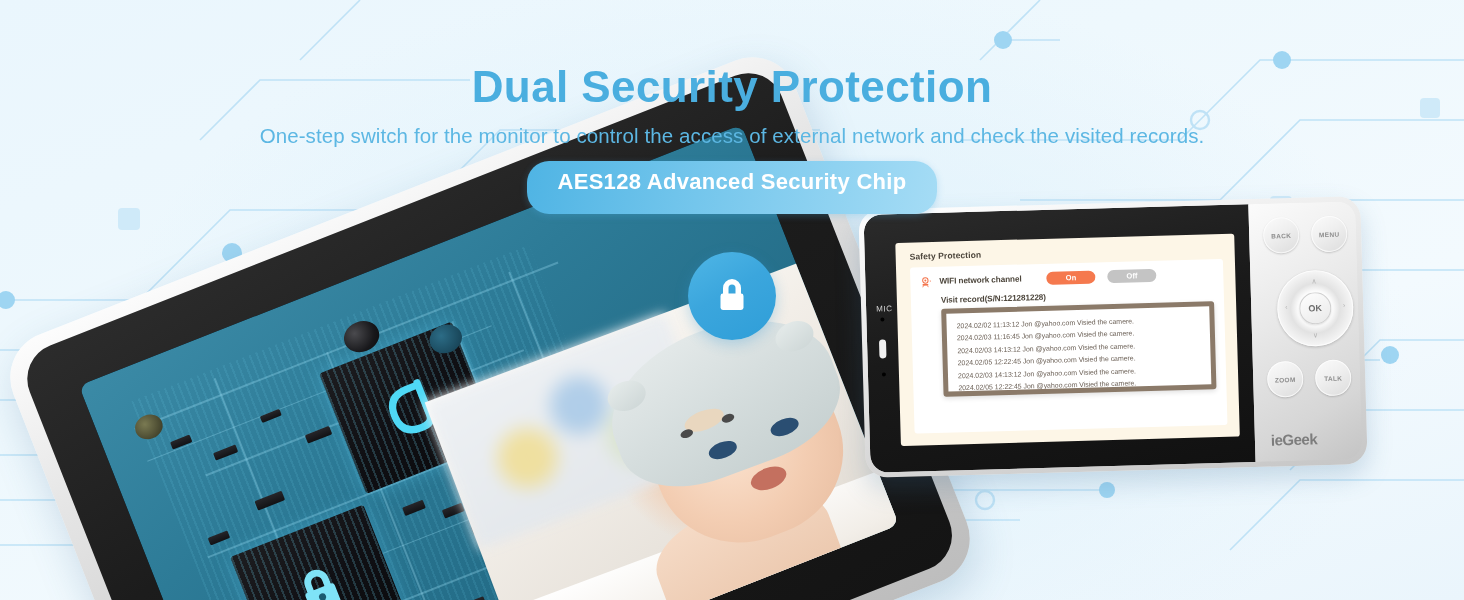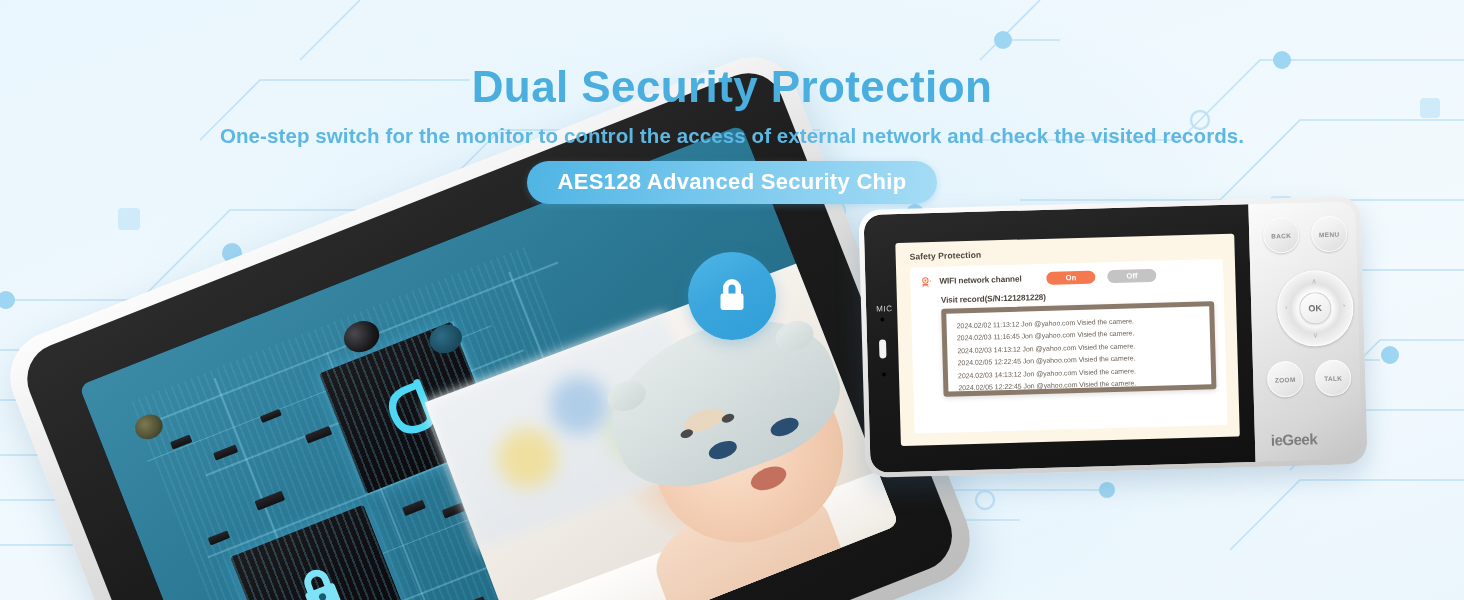--- a/index.html
+++ b/index.html
@@ -26,27 +26,27 @@
   
   .head { position:absolute; left:0; right:0; top:0; text-align:center; z-index:6; }
   #title {
     margin-top:62px;
     font-size:44px; font-weight:bold; letter-spacing:.4px;
     color:#4aaedf;
     text-align:center;
   }
   #subtitle {
     margin-top:12px;
-    font-size:20.5px; font-weight:700; letter-spacing:.1px;
+    font-size:20.5px; font-weight:400; letter-spacing:.1px;
     color:#5cb7e3;
   }
   #badge {
     display:inline-block;
     margin-top:13px;
-    padding:8px 30px 9px;
+    padding:8px 30px 19px;
     border-radius:22px;
     font-size:22px; font-weight:bold; color:#fff; letter-spacing:.3px;
     background:linear-gradient(100deg,#4fb4e4 0%, #74c6ec 42%, #a5dcf5 100%);
     box-shadow:0 2px 7px rgba(80,170,220,.28);
   }
 
   
   #lock-badge {
     position:absolute; left:688px; top:252px;
     width:88px; height:88px; border-radius:50%;

